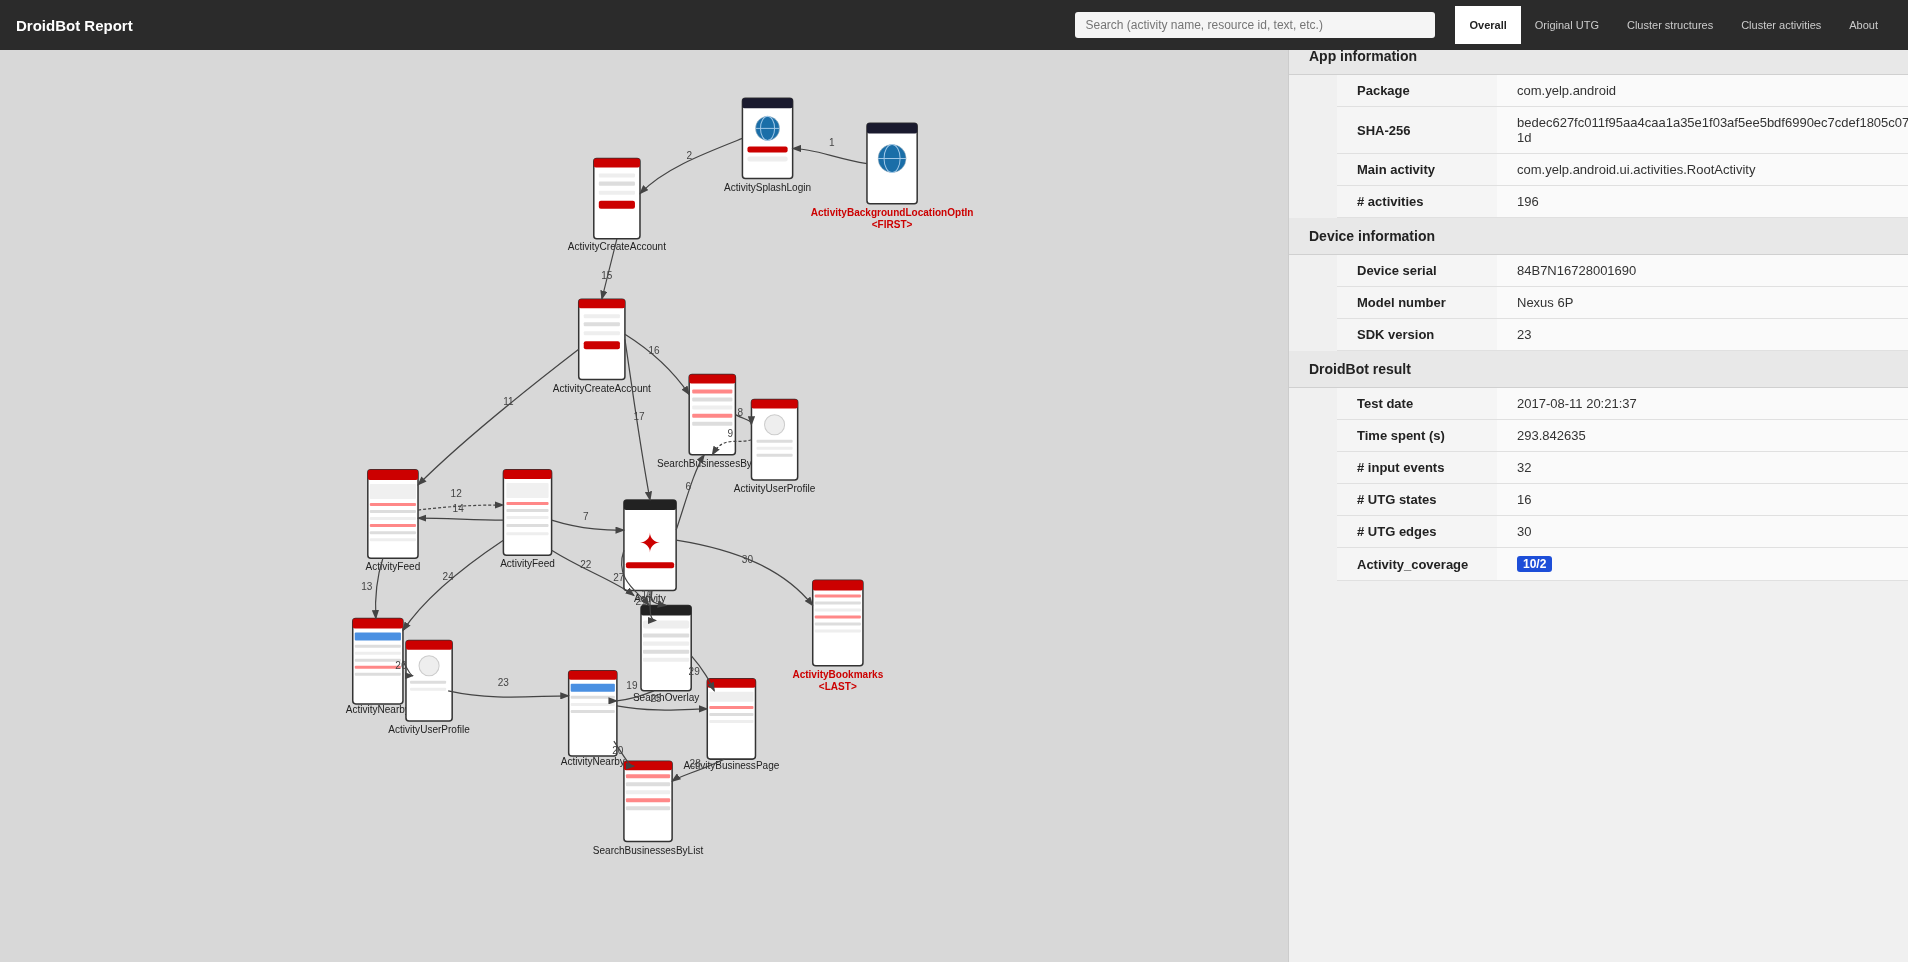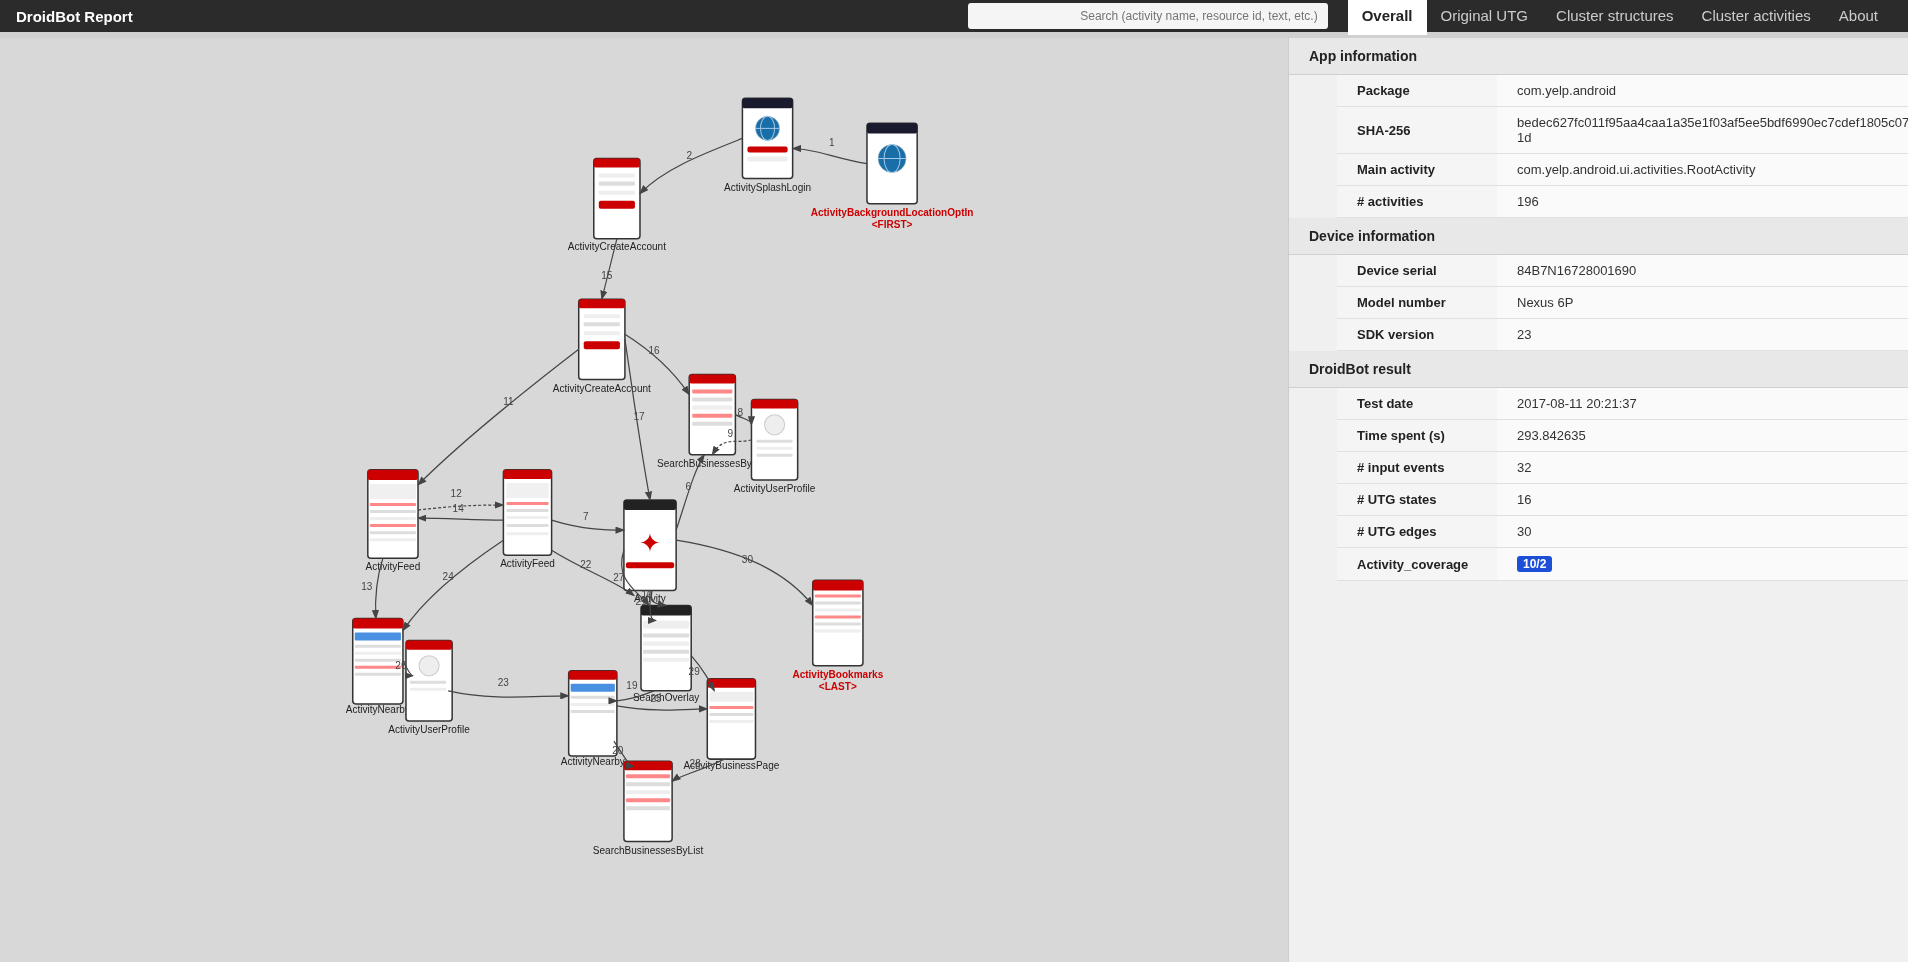--- a/index.html
+++ b/index.html
@@ -3,21 +3,21 @@
   <meta charset="utf-8">
   <style>
     * { box-sizing: border-box; margin: 0; padding: 0; }
     body { font-family: Arial, sans-serif; background: #d0d0d0; color: #222; font-size: 13px; }
 
     
     #header {
       display: flex;
       align-items: center;
       background: #2b2b2b;
-      height: 32px;
+      height: 50px;
       padding: 0 16px;
       position: fixed;
       top: 0; left: 0; right: 0;
       z-index: 100;
     }
     #header .app-title {
       color: #fff;
       font-size: 15px;
       font-weight: bold;
       margin-right: auto;
@@ -25,33 +25,32 @@
     #header .search-bar {
       width: 360px;
       height: 26px;
       border: none;
       border-radius: 3px;
       padding: 0 10px;
       font-size: 12px;
       background: #f5f5f5;
       color: #555;
       margin-right: 20px;
-      text-align: right;
     }
     #header nav {
       display: flex;
       gap: 0;
     }
     #header nav .nav-item {
       color: #ccc;
       padding: 0 14px;
       height: 38px;
       line-height: 38px;
       cursor: pointer;
-      font-size: 15px;
+      font-size: 11px;
       text-decoration: none;
     }
     #header nav .nav-item.active {
       background: #fff;
       color: #222;
       font-weight: bold;
     }
 
     
     #main {

